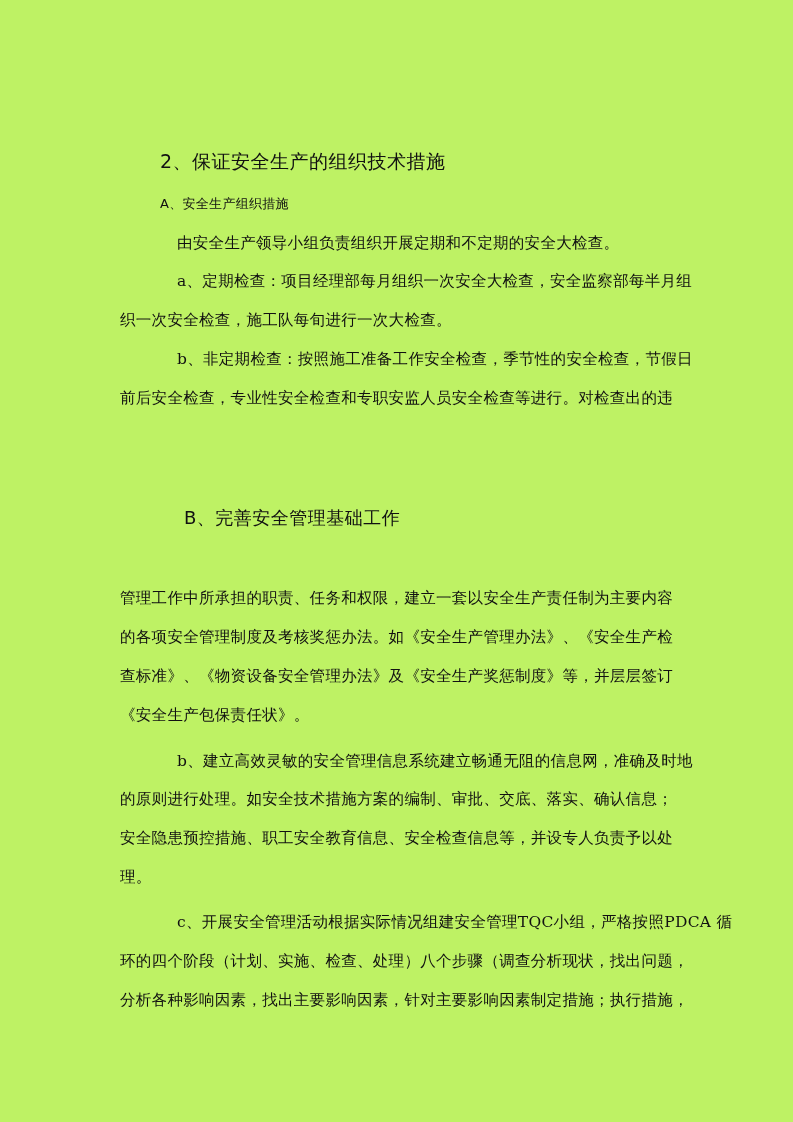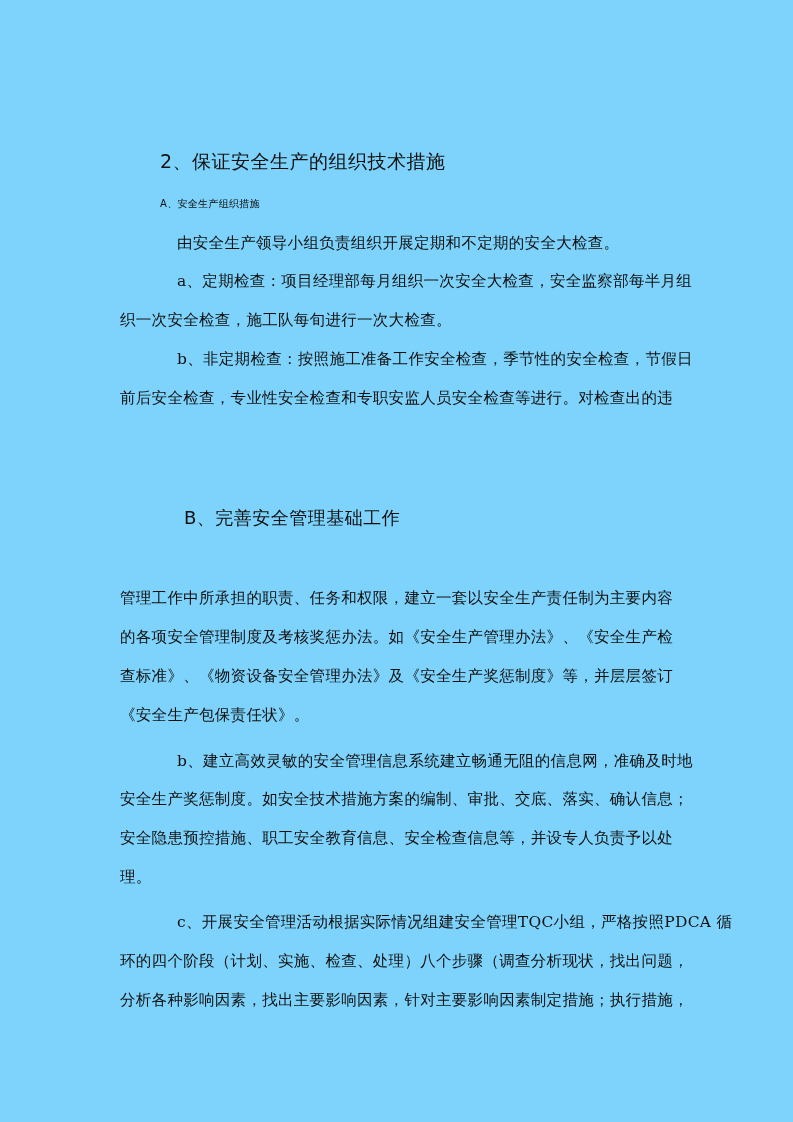--- a/index.html
+++ b/index.html
@@ -1,23 +1,23 @@
 <!DOCTYPE html>
 <html><head>
 <meta charset="utf-8">
 <style>
   html, body { margin: 0; padding: 0; background: #ffffff; }
   body { width: 793px; height: 1122px; position: relative; overflow: hidden;
          font-family: "DejaVu Serif", "Liberation Serif", serif; color: #111; }
-  .page { position: absolute; left: 0; top: 0; width: 793px; height: 1122px; background: #7dd3fc; }
+  .page { position: absolute; left: 0; top: 0; width: 793px; height: 1122px; background: #bef264; }
   .line { position: absolute; left: 120px; width: 562px; white-space: nowrap;
           font-size: 15.5px; line-height: 20px; letter-spacing: 0.3px; }
   .indent { left: 152px; width: 530px; margin-left: 25px; }
   .h1 { left: 160px; font-size: 19px; font-family: "DejaVu Sans", "Liberation Sans", sans-serif; letter-spacing: 0.5px; }
-  .h2 { left: 160px; font-size: 10px; font-family: "DejaVu Sans", "Liberation Sans", sans-serif; }
+  .h2 { left: 160px; font-size: 13px; font-family: "DejaVu Sans", "Liberation Sans", sans-serif; }
   .h2b { left: 152px; font-size: 18px; font-family: "DejaVu Sans", "Liberation Sans", sans-serif; letter-spacing: 0.5px; margin-left: 32px; }
 </style>
 </head>
 <body>
 
 <div class="page">
   <div class="line h1" style="top:151px">2、保证安全生产的组织技术措施</div>
 
   <div class="line h2" style="top:194px">A、安全生产组织措施</div>
   <div class="line indent" style="top:233px">由安全生产领导小组负责组织开展定期和不定期的安全大检查。</div>
@@ -29,20 +29,20 @@
   <div class="line" style="top:388px">前后安全检查，专业性安全检查和专职安监人员安全检查等进行。对检查出的违</div>
 
   <div class="line h2b" style="top:508px">B、完善安全管理基础工作</div>
 
   <div class="line" style="top:588px">管理工作中所承担的职责、任务和权限，建立一套以安全生产责任制为主要内容</div>
   <div class="line" style="top:627px">的各项安全管理制度及考核奖惩办法。如《安全生产管理办法》、《安全生产检</div>
   <div class="line" style="top:666px">查标准》、《物资设备安全管理办法》及《安全生产奖惩制度》等，并层层签订</div>
   <div class="line" style="top:705px">《安全生产包保责任状》。</div>
 
   <div class="line indent" style="top:751px">b、建立高效灵敏的安全管理信息系统建立畅通无阻的信息网，准确及时地</div>
-  <div class="line" style="top:789px">安全生产奖惩制度。如安全技术措施方案的编制、审批、交底、落实、确认信息；</div>
+  <div class="line" style="top:789px">的原则进行处理。如安全技术措施方案的编制、审批、交底、落实、确认信息；</div>
   <div class="line" style="top:828px">安全隐患预控措施、职工安全教育信息、安全检查信息等，并设专人负责予以处</div>
   <div class="line" style="top:867px">理。</div>
 
   <div class="line indent" style="top:912px">c、开展安全管理活动根据实际情况组建安全管理TQC小组，严格按照PDCA 循</div>
   <div class="line" style="top:951px">环的四个阶段（计划、实施、检查、处理）八个步骤（调查分析现状，找出问题，</div>
   <div class="line" style="top:990px">分析各种影响因素，找出主要影响因素，针对主要影响因素制定措施；执行措施，</div>
 </div>
 
 </body></html>

